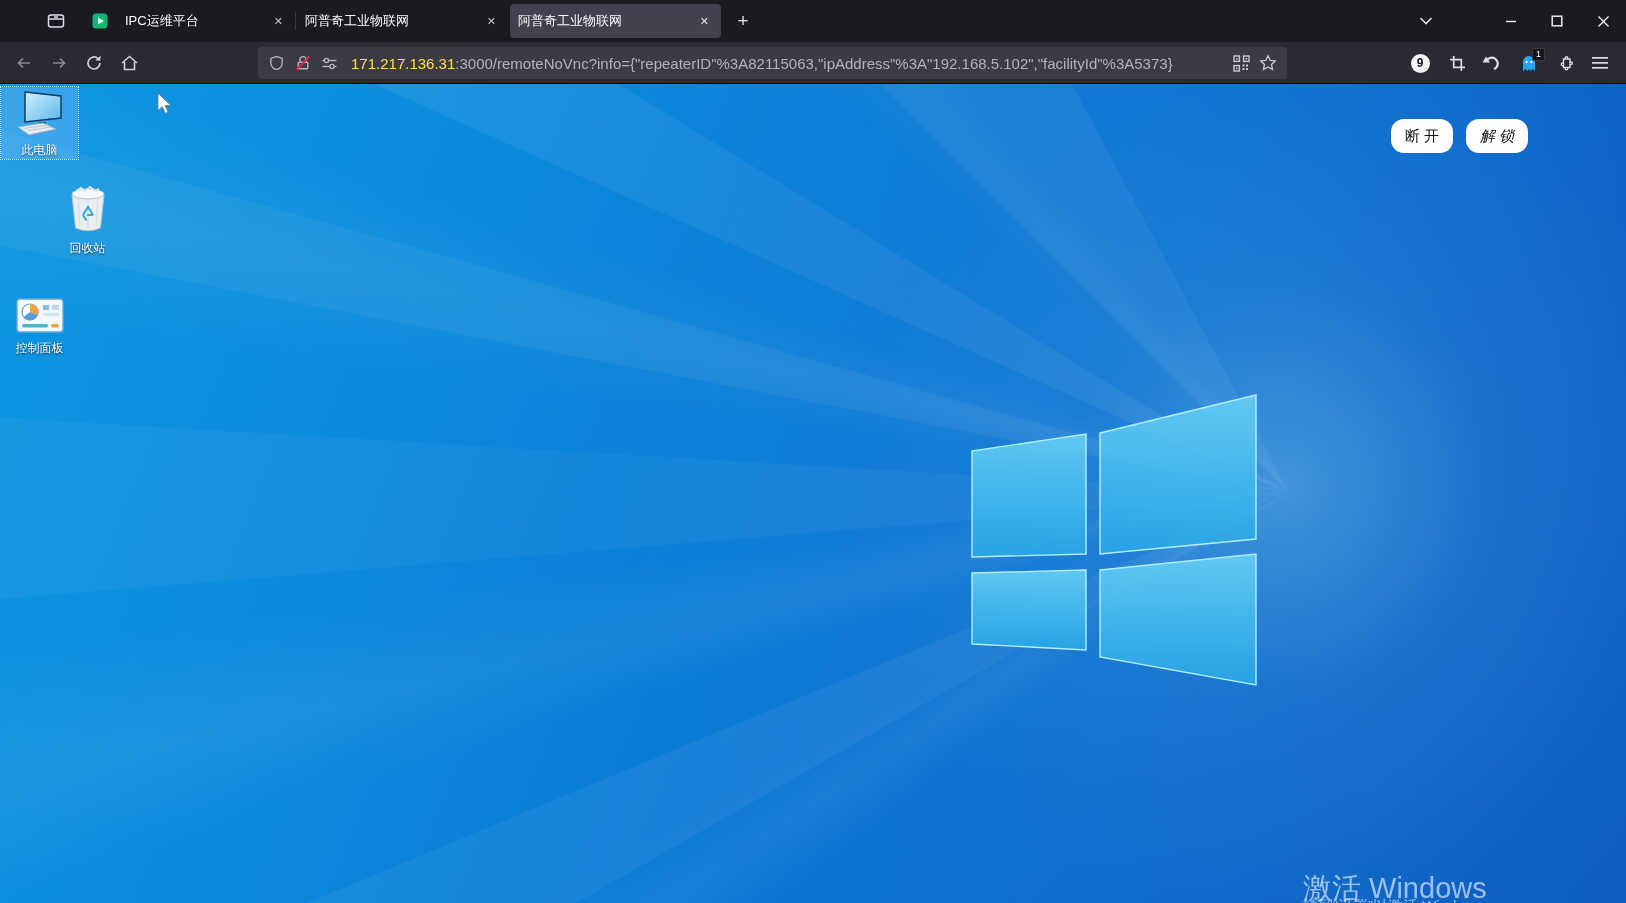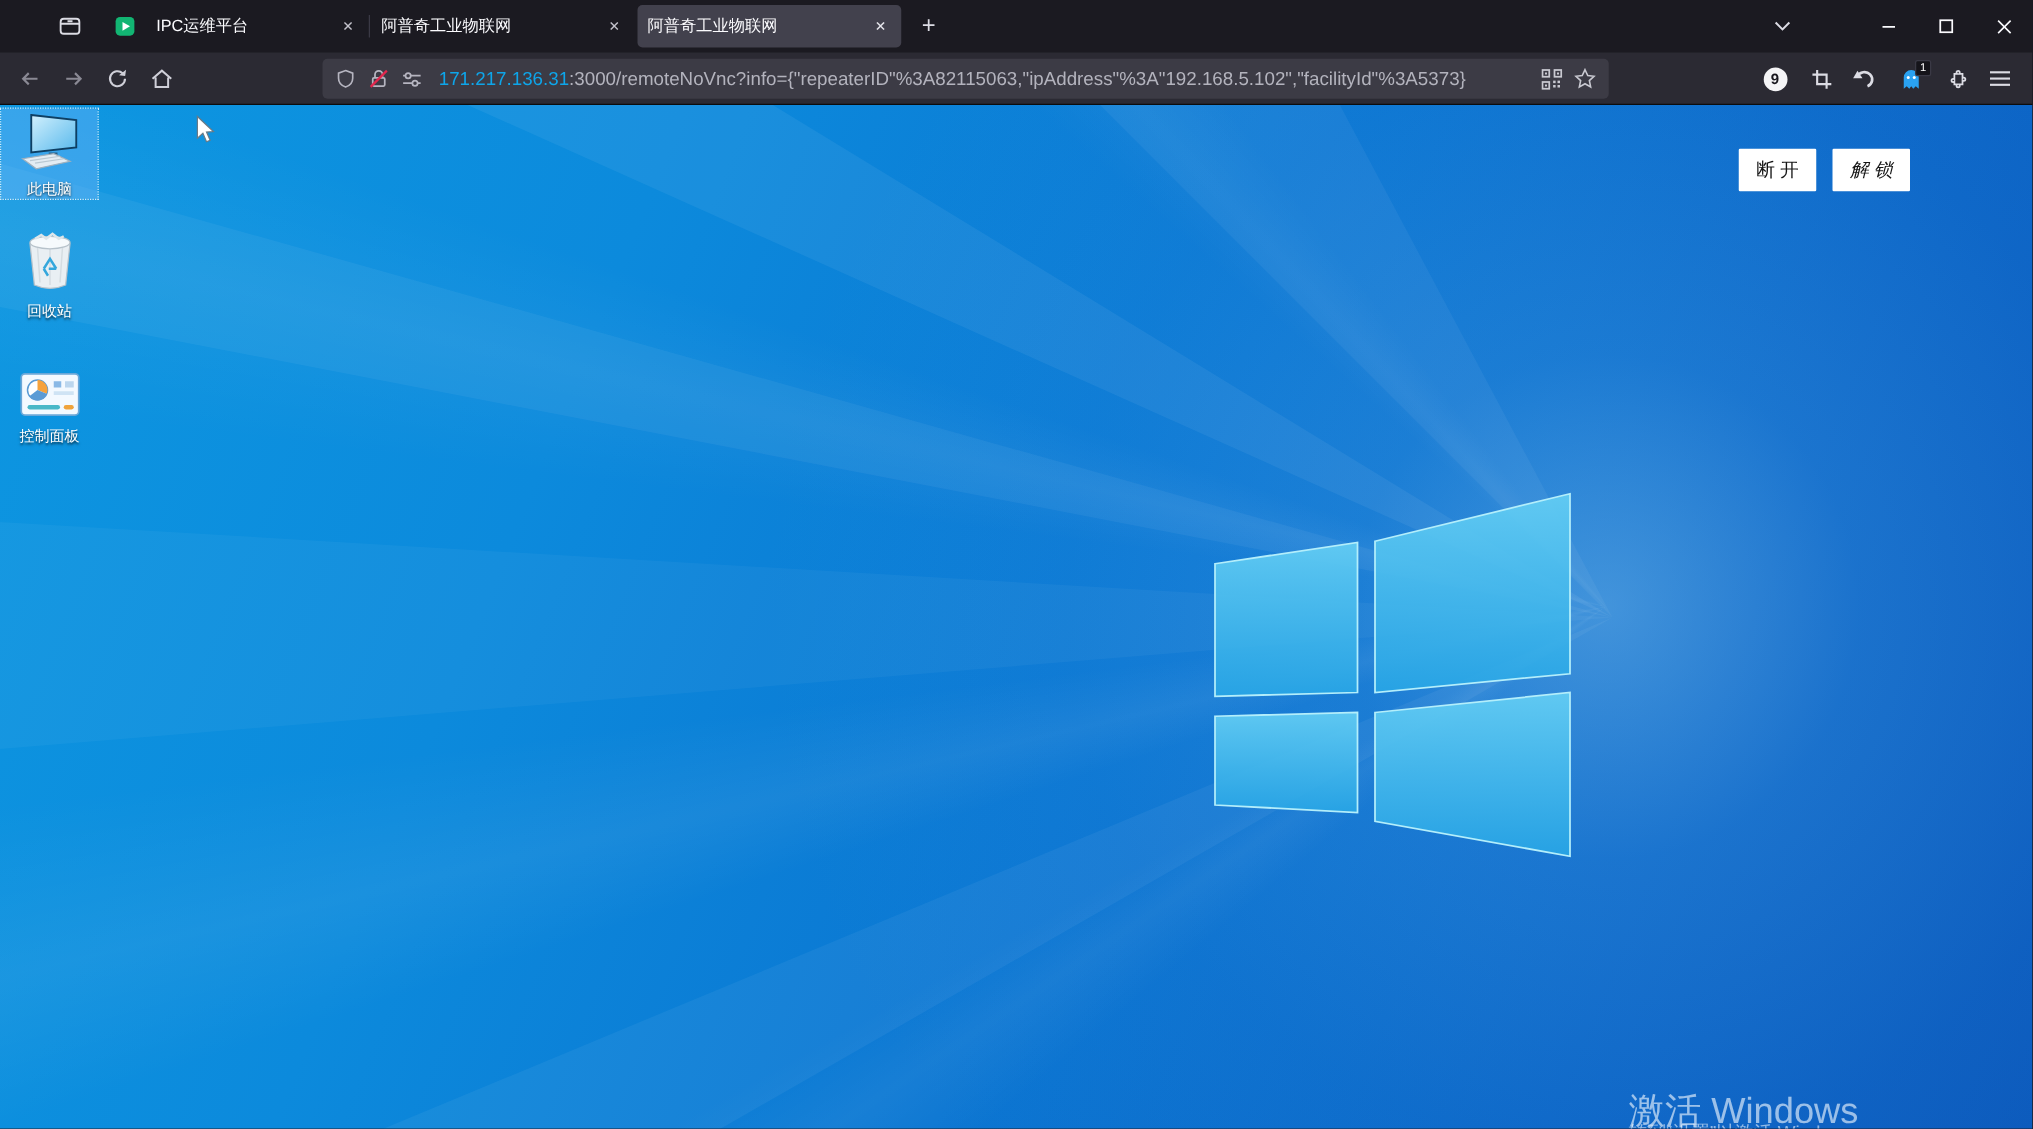--- a/index.html
+++ b/index.html
@@ -23,21 +23,21 @@
   .ctlgap { width:44px; }
   .winctl { width:46px; height:42px; }
 
   
   .toolbar { height:42px; background:#2b2a33; position:relative; border-bottom:1px solid #0c0c0d; }
   .navbtn { position:absolute; top:5px; width:32px; height:32px; border-radius:4px;
             display:flex; align-items:center; justify-content:center; }
   .urlbar { position:absolute; left:258px; top:5px; width:1029px; height:32px; background:#3c3b45;
             border-radius:4px; display:flex; align-items:center; padding:0 10px; gap:9px; }
   .urltext { flex:1; font-size:15px; color:#b3b3bd; white-space:nowrap; overflow:hidden; margin-left:4px; }
-  .urltext .host { color:#0ea5e9; }
+  .urltext .host { color:#fde047; }
   .toolbtn { position:absolute; top:5px; width:34px; height:32px; border-radius:4px;
              display:flex; align-items:center; justify-content:center; }
   .badge9 { width:19px; height:19px; border-radius:50%; background:#f4f4f6; color:#17161d;
             font-size:12px; font-weight:bold; display:flex; align-items:center; justify-content:center; }
   .ghostwrap { position:relative; width:20px; height:20px; }
   .dlbadge { position:absolute; top:-5px; right:-6px; background:#15141a; color:#fff; font-size:9px;
              line-height:11px; padding:0 3px; border-radius:2px; border:1px solid #3a3945; }
 
   
   .desktop { position:relative; width:1626px; height:819px; overflow:hidden;
@@ -52,21 +52,21 @@
   }
   .beams, .winlogo { position:absolute; pointer-events:none; }
   .beams { left:0; top:0; }
   .winlogo { left:958px; top:299px; }
 
   .dicon { position:absolute; left:1px; width:77px; text-align:center; color:#fff; cursor:default; padding-top:4px; }
   .dicon .ig { margin:0 auto; }
   .dicon .lbl { margin-top:3px; font-size:12px; line-height:15px; text-shadow:0 1px 2px rgba(0,0,0,.75); word-break:break-all; }
   .dicon.selected { background:rgba(130,190,255,.35); outline:1px dotted rgba(235,245,255,.9); }
 
-  .vncbtn { position:absolute; top:35px; width:62px; height:34px; background:#fff; border:none; border-radius:1px;
+  .vncbtn { position:absolute; top:35px; width:62px; height:34px; background:#fff; border:none; border-radius:13px;
             font-size:15px; color:#141414; display:flex; align-items:center; justify-content:center;
             font-family:"Liberation Sans","DejaVu Sans",sans-serif; }
   .btn-disconnect { left:1391px; }
   .btn-unlock { left:1466px;font-style:italic; }
 
   .act1 { position:absolute; left:1303px; top:785px; font-size:29px; color:rgba(242,248,255,.62); }
   .act2 { position:absolute; left:1303px; top:813px; font-size:15px; color:rgba(242,248,255,.58); }
 
   .cursor { position:absolute; left:156px; top:8px; }
 </style>
@@ -267,21 +267,21 @@
         <polygon points="9,1 45,5 45,27 9,31" fill="url(#scr)" stroke="#0e3f63" stroke-width="1.5"></polygon>
         <polygon points="23,31 30,31 30,35 23,35" fill="#2a5f85"></polygon>
         <polygon points="2,36 27,32 40,38 13,44" fill="#e3ecf3" stroke="#9fb0bd" stroke-width="1"></polygon>
         <line x1="8" y1="37.5" x2="32" y2="34" stroke="#b9c8d2" stroke-width="1"></line>
         <line x1="12" y1="39.5" x2="35" y2="36" stroke="#b9c8d2" stroke-width="1"></line>
       </svg>
     </div>
     <div class="lbl">此电脑</div>
   </div>
 
-  <div class="dicon" style="top:96px; height:76px;">
+  <div class="dicon" style="top:96px; height:76px;margin-left:48px;">
     <div class="ig" style="width:44px">
       <svg width="44" height="50" viewBox="0 0 44 50">
         <path d="M6 11 L9.5 44 Q22 49.5 34.5 44 L38 11 Z" fill="#e9eff3" stroke="#b7c2ca" stroke-width="1"></path>
         <path d="M12 14 L14 42 M22 15 V44 M32 14 L30 42" stroke="#d5dde2" stroke-width="1.2" fill="none"></path>
         <ellipse cx="22" cy="10" rx="16" ry="5" fill="#f6fafc" stroke="#b7c2ca" stroke-width="1"></ellipse>
         <path d="M10 7 l5 -3 4 3 5 -4 5 4 4 -2" stroke="#dde6ea" stroke-width="2" fill="none"></path>
         <path d="M17 31 l5 -8 5 8 M17 31 l3.4 5.6 M27 31 h-6" fill="none" stroke="#35a7dc" stroke-width="2"></path>
       </svg>
     </div>
     <div class="lbl">回收站</div>

